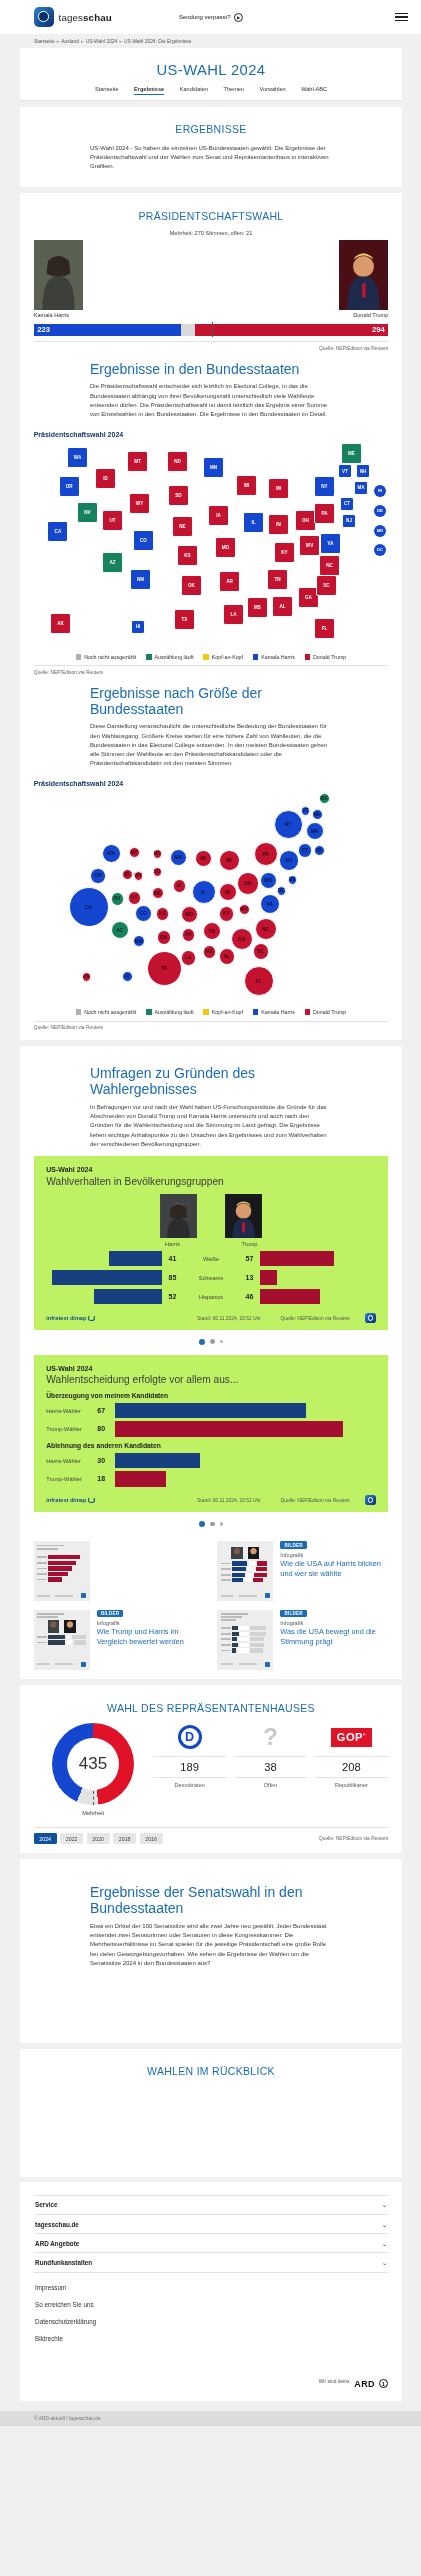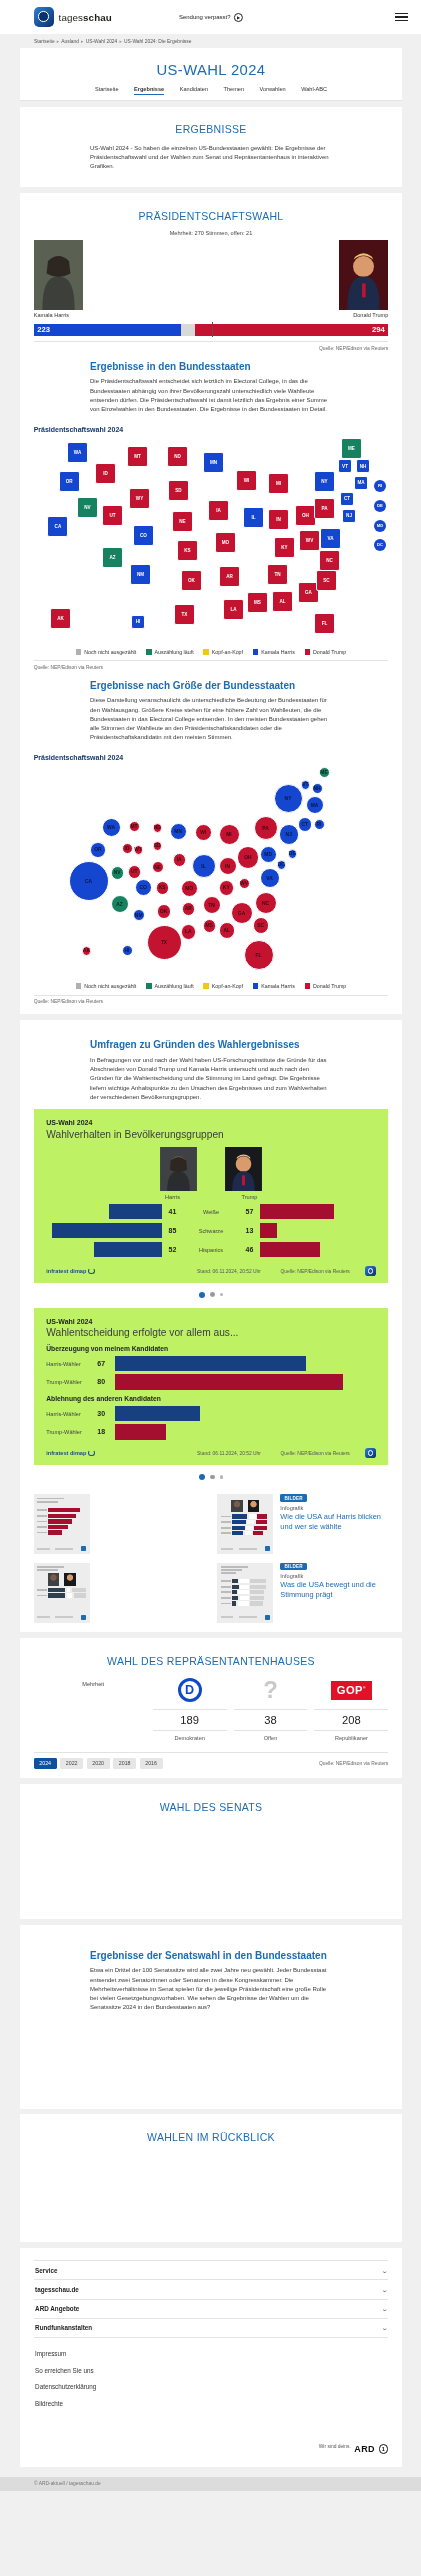--- a/index.html
+++ b/index.html
@@ -24,21 +24,21 @@
   .crumbs a { color:#555; text-decoration:none; }
 
   
   .card { background:#fff; margin:0 19.7px 5.6px 19.7px; padding:9.8px 14px; }
   .center-col { width:242px; margin:0 auto; }
   h1.pg { text-align:center; color:#1b6cb4; font-size:14.8px; font-weight:500; letter-spacing:0.4px; margin:4.2px 0 8.4px; }
   .tabs { display:flex; justify-content:center; gap:15.5px; font-size:5.6px; color:#333; border-bottom:0.7px solid #e3e3e3; padding-bottom:4.9px; margin:0 -14px; }
   .tab { cursor:pointer; padding-bottom:2.1px; }
   .tab.active { font-weight:700; border-bottom:1.4px solid #1b6cb4; }
   h2.sec { text-align:center; color:#1b6cb4; font-size:10.5px; font-weight:500; letter-spacing:0.3px; margin:7px 0 8.4px; }
-  h3.sub { color:#1b6cb4; font-size:10px; font-weight:700; margin:9.8px 0 5.6px; }
+  h3.sub { color:#1b6cb4; font-size:14px; font-weight:400; margin:9.8px 0 5.6px; }
   p.body { font-size:6px; line-height:1.55; color:#3a3a3a; }
   .chart-title { font-size:7px; font-weight:700; color:#13376d; margin:11.2px 0 4.2px; }
   .quelle { font-size:4.9px; color:#666; }
   .divider { border-top:0.7px solid #e3e3e3; margin:5.6px 0 3.5px; }
 
   
   .maj-note { text-align:center; font-size:5.6px; color:#444; margin:2.8px 0 4.2px; }
   .cand-row { display:flex; justify-content:space-between; align-items:flex-end; }
   .cand { width:49px; }
   .portrait { width:49px; height:70px; position:relative; overflow:hidden; }
@@ -612,20 +612,21 @@
                 <span class="mbar" style="width: 5.6px; background: rgb(255, 255, 255);"></span>
                 <span class="mbar" style="width: 12.6px; background: rgb(210, 210, 210);"></span>
               </div>
               <div class="foot">
                 <span class="f1"></span>
                 <span class="f2"></span>
                 <span class="sq"></span>
               </div>
             </div>
           </div>
+          <div><span class="badge">BILDER</span><div class="kick">Infografik</div><div class="ttl">Wie Trump und Harris im Vergleich bewertet werden</div></div>
         </div>
         <div class="tease">
           <div class="thumb">
             <div>
               <div class="tl" style="width: 27px;"></div>
               <div class="tl" style="width: 21px;"></div>
               <div class="tl" style="width: 15.5px;"></div>
               <div style="height: 2.1px;"></div>
               <div class="mrow">
                 <span class="mlab"></span>
@@ -666,20 +667,24 @@
           </div>
           <div><span class="badge">BILDER</span><div class="kick">Infografik</div><div class="ttl">Was die USA bewegt und die Stimmung prägt</div></div>
         </div>
       </div>
   </div>
 
   <div class="card">
     <h2 class="sec">WAHL DES REPRÄSENTANTENHAUSES</h2>
     <div class="house-row">
       <div class="donut-wrap">
+        <div class="donut" id="donut" style="background: conic-gradient(rgb(224, 18, 39) 0deg, rgb(224, 18, 39) 47.8161%, rgb(228, 228, 228) 47.8161%, rgb(228, 228, 228) 56.5517%, rgb(20, 70, 207) 56.5517%, rgb(20, 70, 207) 100%);">
+          <div class="hole" id="donutTotal">435</div>
+          <div class="mline"></div>
+        </div>
         <div class="mehr">Mehrheit</div>
       </div>
       <div class="pcols" id="pcols">
           <div class="pcol">
             <div class="logo">
               <div class="dlogo">D</div>
             </div>
             <div class="seats">189</div>
             <div class="plab">Demokraten</div>
           </div>
@@ -704,24 +709,20 @@
           <span class="chip active">2024</span>
           <span class="chip">2022</span>
           <span class="chip">2020</span>
           <span class="chip">2018</span>
           <span class="chip">2016</span>
         </div>
       <div class="quelle">Quelle: NEP/Edison via Reuters</div>
     </div>
   </div>
 
-  <div class="card" style="min-height:135px;">
-    <h2 class="sec">WAHL DES SENATS</h2>
-    <div class="tall-empty-150"></div>
-  </div>
 
   <div class="card" style="min-height:184px;">
     <div class="center-col" style="padding-top:5.6px;">
       <h3 class="sub">Ergebnisse der Senatswahl in den Bundesstaaten</h3>
       <p class="body">Etwa ein Drittel der 100 Senatssitze wird alle zwei Jahre neu gewählt. Jeder Bundesstaat entsendet zwei Senatorinnen oder Senatoren in diese Kongresskammer. Die Mehrheitsverhältnisse im Senat spielen für die jeweilige Präsidentschaft eine große Rolle bei vielen Gesetzgebungsvorhaben. Wie sehen die Ergebnisse der Wahlen um die Senatssitze 2024 in den Bundesstaaten aus?</p>
     </div>
   </div>
 
   <div class="card" style="min-height:128px;">
     <h2 class="sec">WAHLEN IM RÜCKBLICK</h2>

